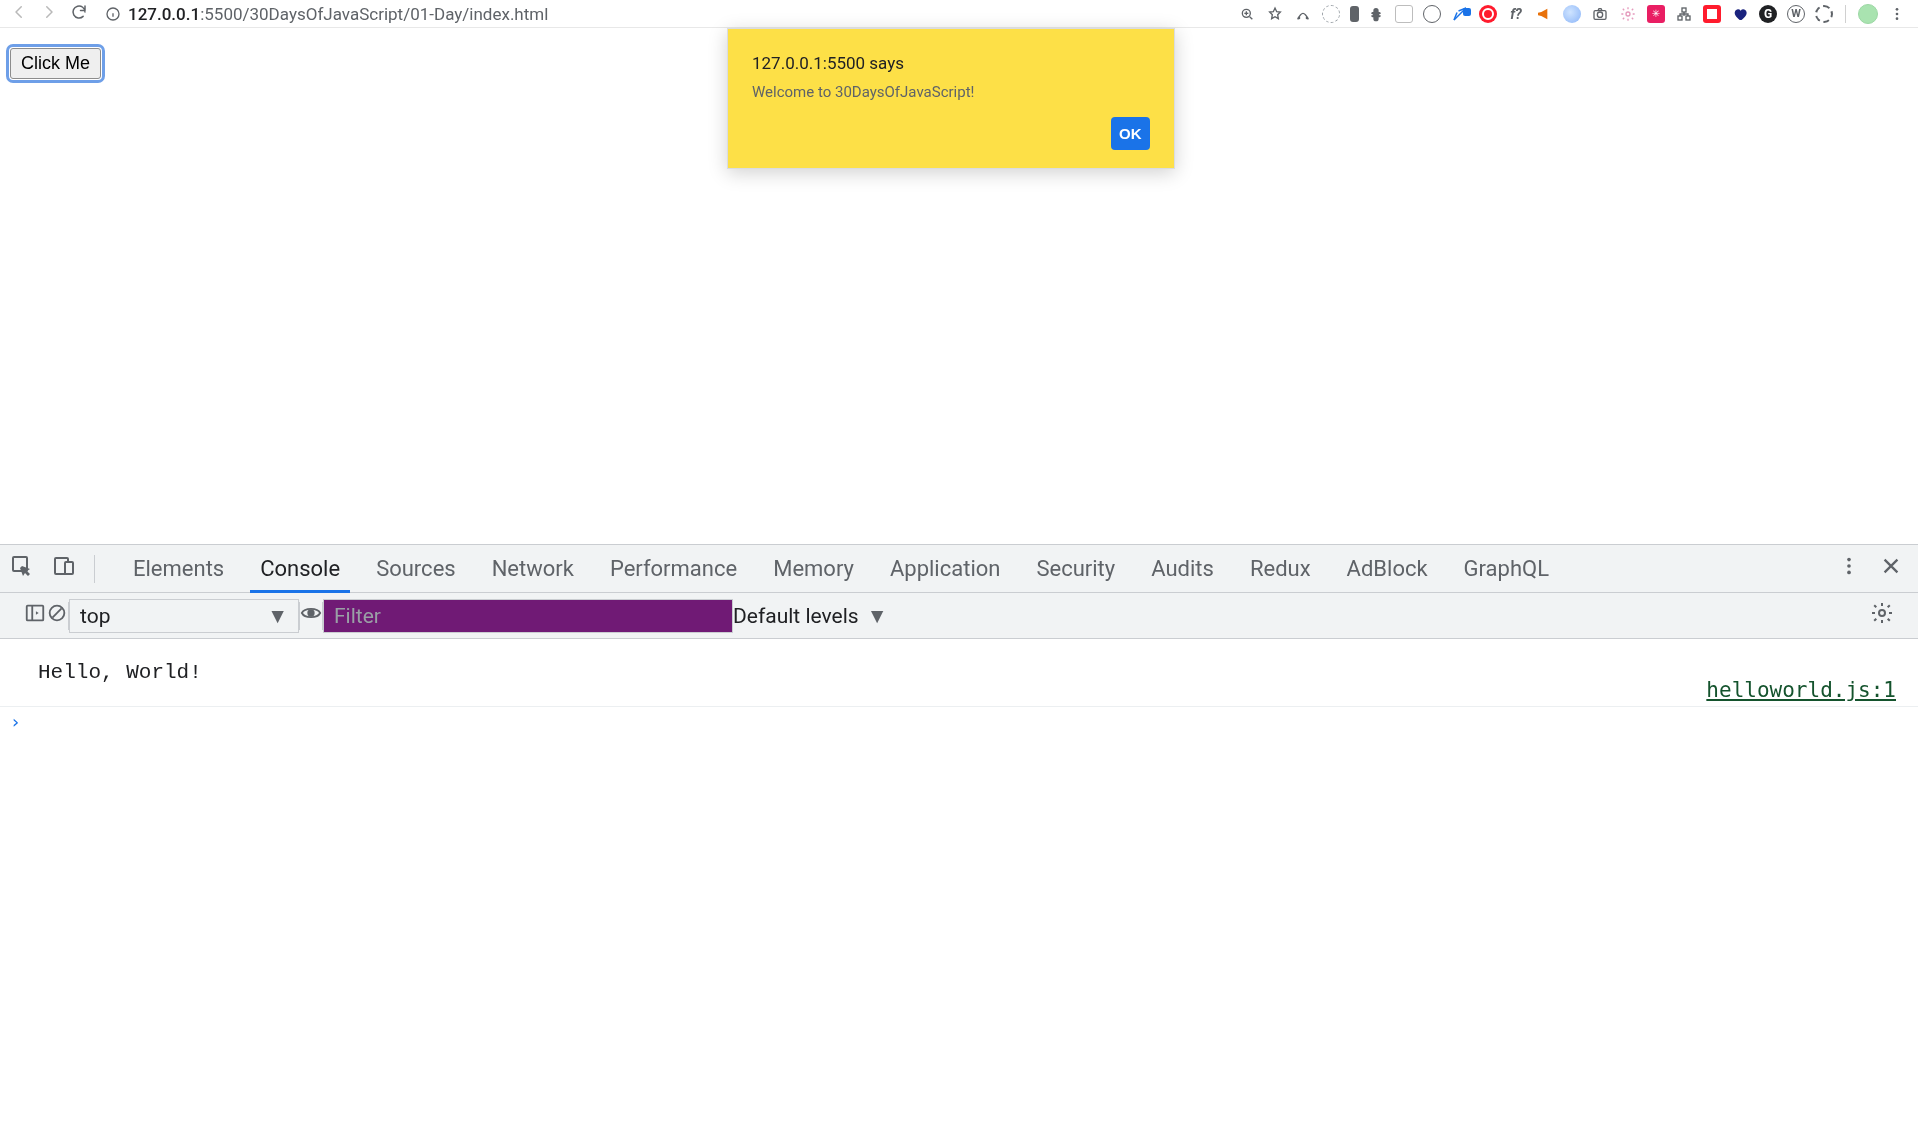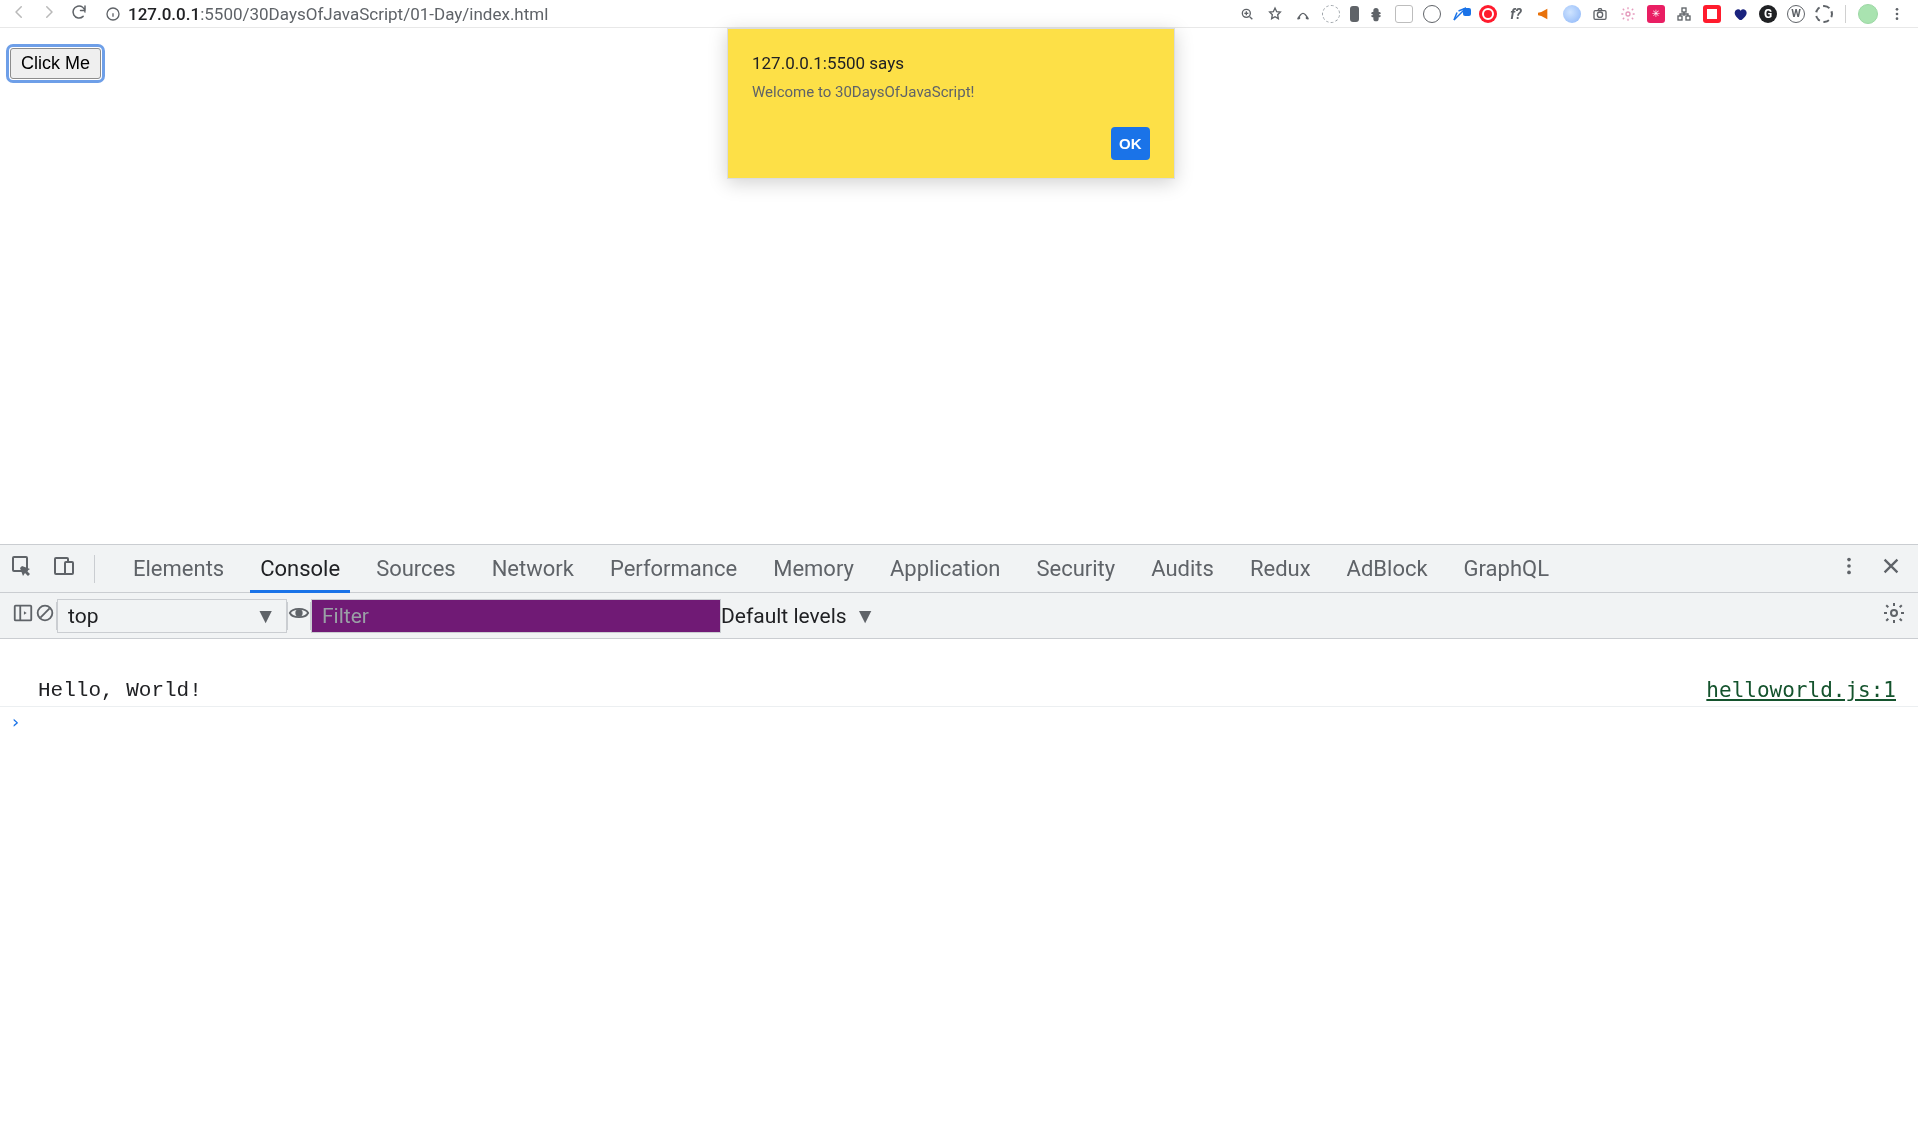--- a/index.html
+++ b/index.html
@@ -98,21 +98,21 @@
     font-family: Roboto, Arial, sans-serif;
   }
   .alert-dialog .alert-title {
     font-size:17px;
     color:#202124;
     margin-bottom:10px;
   }
   .alert-dialog .alert-message {
     font-size:15px;
     color:#5f6368;
-    margin-bottom:26px;
+    margin-bottom:16px;
   }
   .alert-dialog .alert-actions {
     display:flex;
     justify-content:flex-end;
   }
   .alert-dialog .alert-ok {
     background:#1a73e8;
     color:#fff;
     border:none;
     font-size:15px;
@@ -169,21 +169,21 @@
   .dt-tabs .spacer{flex:1;}
   .dt-tabs .dt-right-icons{display:flex;align-items:center;gap:20px;padding-right:6px;}
   .dt-tabs .dt-right-icons svg{width:22px;height:22px;}
 
   .dt-toolbar{
     height:46px;
     background:#f1f3f4;
     border-bottom:1px solid #cacdd1;
     display:flex;
     align-items:center;
-    padding:0 12px;
+    padding:0 24px;
     font-size:21px;
     color:#5f6368;
   }
   .dt-toolbar svg{width:22px;height:22px;}
   .dt-context{
     width:230px;
     height:34px;
     border:1px solid #cacdd1;
     background:#fff0;
     display:flex;align-items:center;justify-content:space-between;
@@ -211,21 +211,21 @@
 
   .dt-console{
     flex:1;
     background:#fff;
     font-family: Menlo, Consolas, "Courier New", monospace;
     font-size:21px;
     overflow:auto;
   }
   .console-row{
     display:flex;
-    align-items:flex-end;
+    align-items:center;
     justify-content:space-between;
     padding:4px 22px 4px 38px;
     border-bottom:1px solid #eceff1;
     color:#202124;
   }
   .console-row .src{
     color:#14532d;
     text-decoration:underline;
     cursor:pointer;
     font-family: Menlo, Consolas, monospace;

